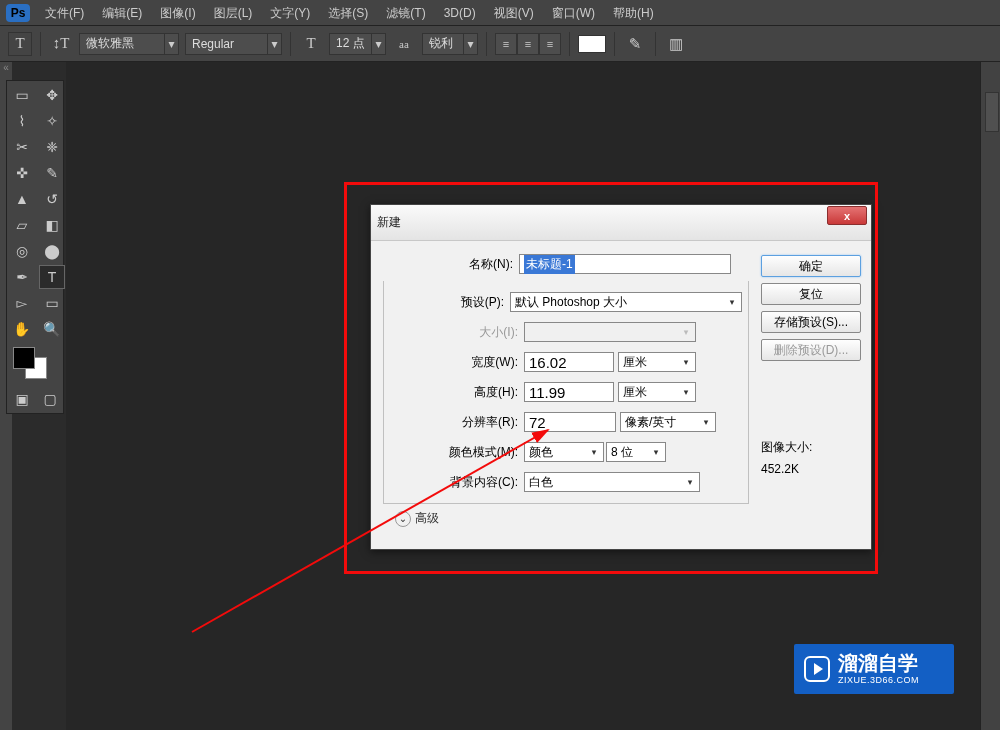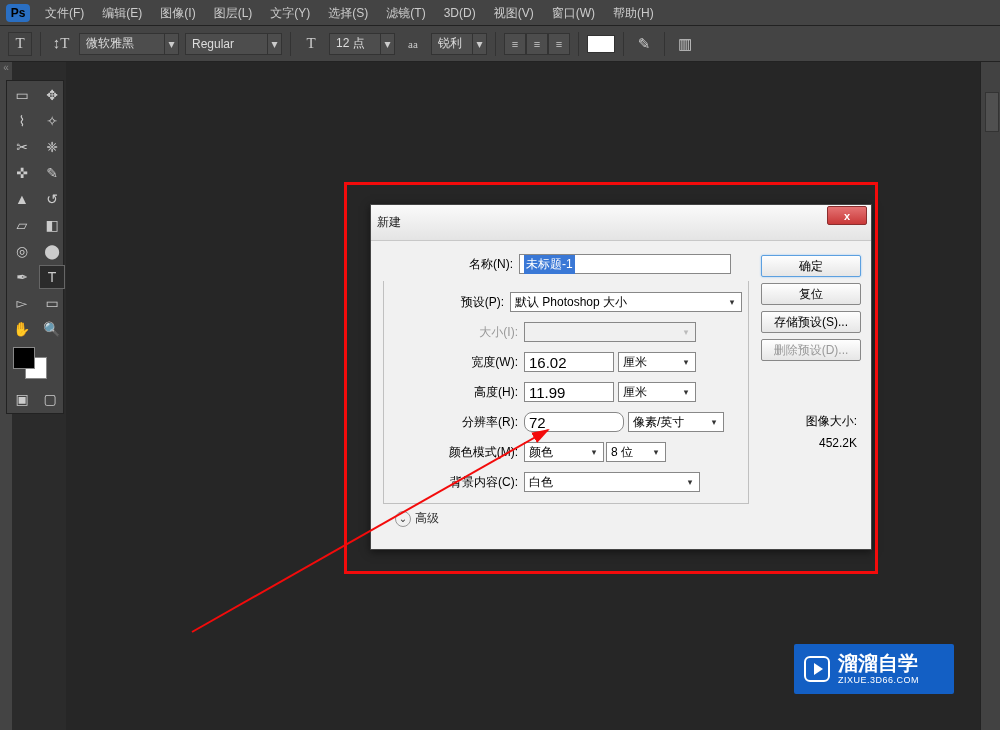--- a/index.html
+++ b/index.html
@@ -182,21 +182,21 @@
   .adv-row {
     display: flex; align-items: center; margin: 4px 0 0 16px; color: #333;
   }
   .adv-chev {
     width: 16px; height: 16px; display:inline-flex; align-items:center; justify-content:center;
     border:1px solid #999; border-radius:50%; font-size:10px; margin-right:4px;
   }
   .name-sel {
     background: #3a78d6; color: #fff; padding: 1px 2px;
   }
-  .img-size { text-align: right; margin-top: 52px; font-size: 12px; }
+  .img-size { text-align: left; margin-top: 78px; font-size: 12px; }
   
   .watermark {
     position: absolute; right: 46px; bottom: 36px;
     width: 160px; height: 50px;
     background: #135fc4; color: #fff;
     display: flex; align-items: center;
     padding: 0 10px;
     border-radius: 2px;
   }
   .watermark .play {
@@ -234,21 +234,21 @@
   <div class="field" style="width:100px">
     <span class="ftxt">微软雅黑</span>
       <span class="caret">▾</span>
   </div>
   <div class="field" style="width:97px">
     <span class="ftxt">Regular</span>
       <span class="caret">▾</span>
   </div>
   <div class="sep"></div>
   <div class="opt-icon">T</div>
-  <div class="field" style="width:66px">
+  <div class="field" style="width:57px">
     <span class="ftxt">12 点</span>
       <span class="caret">▾</span>
   </div>
   <div class="opt-icon" style="font-size:11px">aa</div>
   <div class="field" style="width:56px">
     <span class="ftxt">锐利</span>
       <span class="caret">▾</span>
   </div>
   <div class="sep"></div>
   <div class="align-group">
@@ -341,21 +341,21 @@
         <div class="form-row">
           <div class="lbl">高度(H):</div>
           <input type="text" style="width: 90px;" value="11.99">
           <div class="sel" style="width:78px;margin-left:4px">
             <span>厘米</span>
               <span class="scaret">▾</span>
           </div>
         </div>
         <div class="form-row">
           <div class="lbl">分辨率(R):</div>
-          <input type="text" style="width: 100px; border-radius: 8px;" value="72">
+          <input type="text" style="width: 92px;" value="72">
           <div class="sel" style="width:96px;margin-left:4px">
             <span>像素/英寸</span>
               <span class="scaret">▾</span>
           </div>
         </div>
         <div class="form-row">
           <div class="lbl">颜色模式(M):</div>
           <div class="sel" style="width:80px">
             <span>颜色</span>
               <span class="scaret">▾</span>

